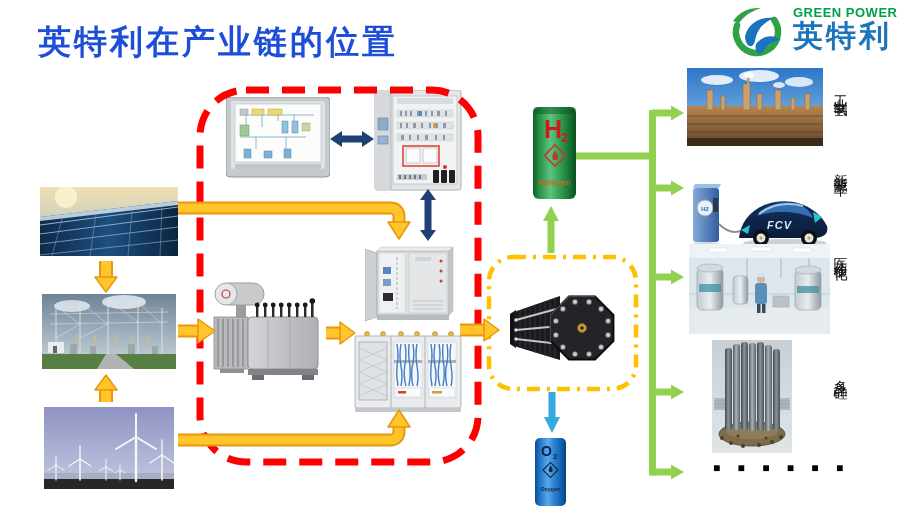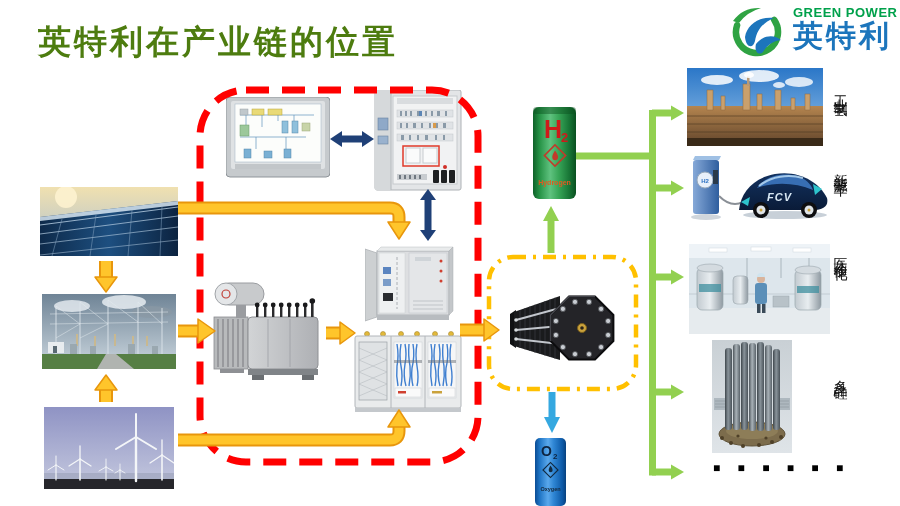--- a/index.html
+++ b/index.html
@@ -1,20 +1,20 @@
 <!DOCTYPE html>
 <html><head>
 <meta charset="utf-8">
 <style>
   html,body{margin:0;padding:0;background:#fff;}
   .slide{position:relative;width:900px;height:506px;background:#ffffff;overflow:hidden;
          font-family:"Liberation Sans", sans-serif;}
   .abs{position:absolute;}
   
-  .title{left:38px;top:20px;font-size:33px;font-weight:700;color:#4d7c0f;letter-spacing:3px;white-space:nowrap;}
+  .title{left:38px;top:20px;font-size:33px;font-weight:700;color:#1d4ed8;letter-spacing:3px;white-space:nowrap;}
   
   .logo-text{left:793px;top:5px;width:110px;}
   .logo-tagline{font-size:13px;font-weight:700;color:#00A14B;letter-spacing:.5px;white-space:nowrap;}
   .logo-brand{font-size:30px;font-weight:700;color:#1C75BC;letter-spacing:3px;line-height:1.05;white-space:nowrap;}
   
   .app-label{left:832px;writing-mode:vertical-rl;text-orientation:upright;font-size:14px;color:#101010;
              letter-spacing:3px;font-weight:500;}
   .dots{left:713px;top:461px;font-size:12px;letter-spacing:7px;color:#000;font-weight:700;white-space:nowrap;}
   .photo{display:block;}
   svg{display:block;}
@@ -497,21 +497,21 @@
       <ellipse cx="92" cy="17" rx="6" ry="3" fill="#fff" opacity=".8"></ellipse>
       <g stroke="#4a3620" stroke-width="1" opacity=".6">
           <line x1="0" y1="48" x2="136" y2="48"></line>
           <line x1="0" y1="56" x2="136" y2="56"></line>
           <line x1="0" y1="64" x2="136" y2="64"></line>
         </g>
       <rect y="70" width="136" height="8" fill="#3a2a18"></rect>
     </svg>
   </div>
 
-  <div class="abs ph" style="left:687px;top:144px;">
+  <div class="abs ph" style="left:687px;top:172px;">
     <svg class="photo" width="146" height="82" viewBox="0 0 146 82">
       <defs>
           <linearGradient id="disp" x1="0" y1="0" x2="1" y2="0">
             <stop offset="0" stop-color="#86a9d8"></stop>
             <stop offset="1" stop-color="#2f5e9e"></stop>
           </linearGradient>
       <linearGradient id="carb" x1="0" y1="0" x2="0" y2="1">
             <stop offset="0" stop-color="#12315e"></stop>
             <stop offset="1" stop-color="#0a1b38"></stop>
           </linearGradient>

